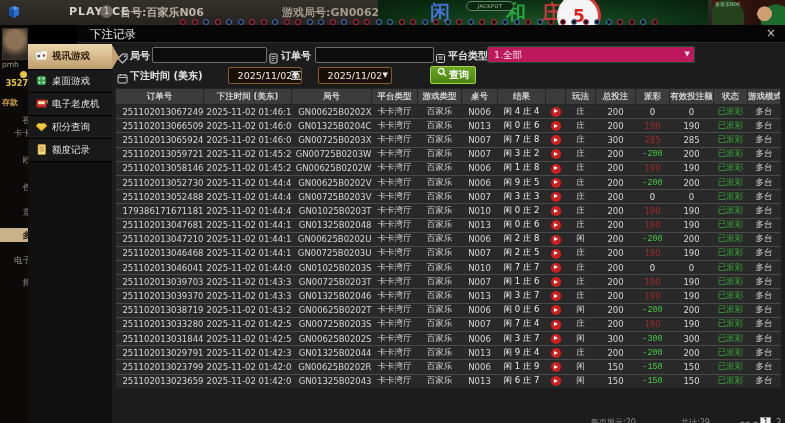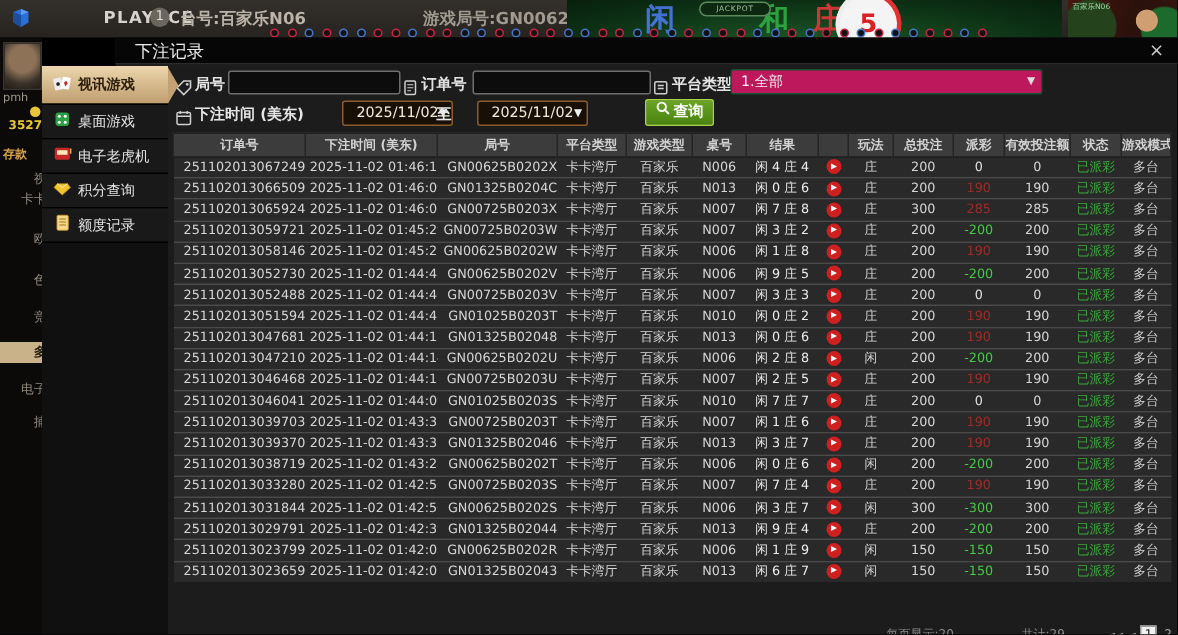--- a/index.html
+++ b/index.html
@@ -76,21 +76,21 @@
         padding:0 6px;line-height:16px;}
 
   
   .table-wrap{position:absolute;left:38px;top:63px;width:665px;}
   table{border-collapse:collapse;table-layout:fixed;width:665px;font-size:8.5px;color:#d6d6d6;}
   thead th{background:#3c3c3c;color:#d2d2d2;font-weight:bold;font-size:8.5px;height:15px;
            border:1px solid #252525;padding:0;white-space:nowrap;overflow:hidden;}
   tbody td{height:13.2px;background:#292929;border-top:1px solid #4a4a4a;text-align:center;padding:0;
            white-space:nowrap;overflow:hidden;}
   td.l{text-align:right;padding-left:3px;}
-  td.pos{color:#9e2b2b;} td.neg{color:#46c946;} td.zero{color:#e2e2e2;}
+  td.pos{color:#9e2b2b;} td.neg{color:#46c946;font-family:Liberation Mono, monospace;} td.zero{color:#e2e2e2;}
   td.st{color:#3aa83a;} td.res{color:#ececec;} td.mode{color:#cfcfcf;}
   .play{display:inline-block;width:10px;height:10px;border-radius:50%;background:#cf2020;vertical-align:middle;position:relative;}
   .play .tri{position:absolute;left:3.5px;top:2.5px;border-left:4px solid #fff;border-top:2.5px solid transparent;border-bottom:2.5px solid transparent;}
   tr.sum-row td{height:12px;background:#242424;color:#e6e600;font-weight:bold;font-size:9px;border-top:1px solid #5c5c5c;}
   tr.sum-last td{border-bottom:2px solid #8a8a8a;}
 
   
   .pager{position:absolute;left:38px;top:390px;width:665px;height:14px;font-size:8px;color:#8c8c8c;}
   .pp{position:absolute;left:476px;top:2px;} .tt{position:absolute;left:566px;top:2px;}
   .pgctl{position:absolute;left:623px;top:2px;display:flex;gap:3px;align-items:center;}
@@ -444,21 +444,21 @@
               <td class="res">闲 3 庄 3</td>
               <td><span class="play"><span class="tri"></span></span></td>
               <td>庄</td>
               <td>200</td>
               <td class="zero">0</td>
               <td>0</td>
               <td class="st">已派彩</td>
               <td class="mode">多台</td>
             </tr>
             <tr>
-              <td class="l">251102013051594</td>
+              <td class="l">179386171671181</td>
               <td class="l">2025-11-02 01:44:41</td>
               <td class="l">GN01025B0203T</td>
               <td>卡卡湾厅</td>
               <td>百家乐</td>
               <td>N010</td>
               <td class="res">闲 0 庄 2</td>
               <td><span class="play"><span class="tri"></span></span></td>
               <td>庄</td>
               <td>200</td>
               <td class="pos">190</td>

